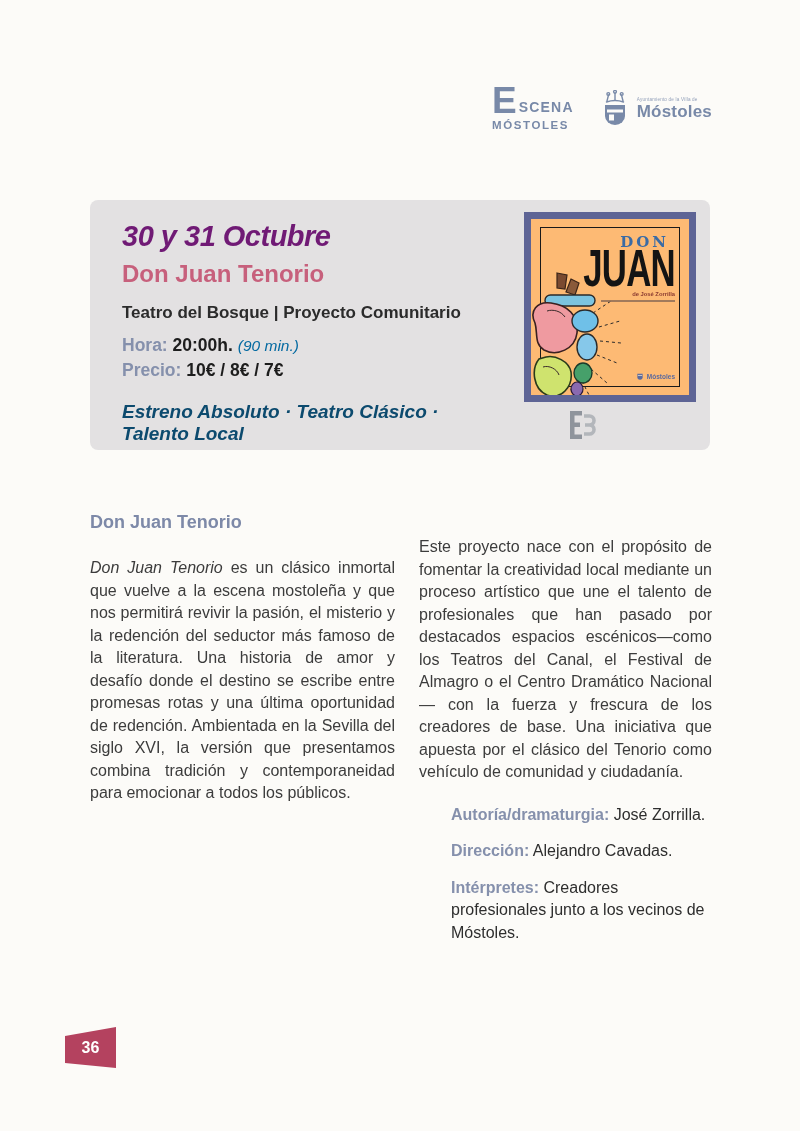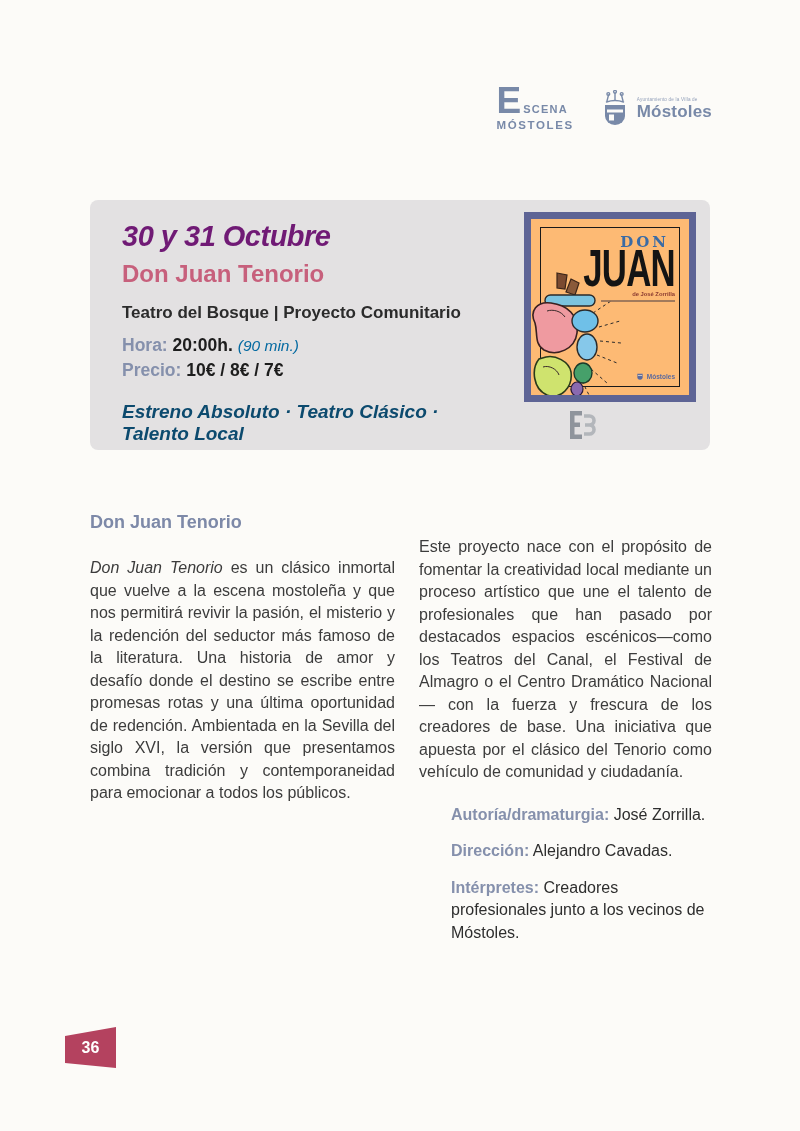--- a/index.html
+++ b/index.html
@@ -10,21 +10,21 @@
     font-family:"Liberation Sans","DejaVu Sans",sans-serif;
     color:#3f3f3f;
     overflow:hidden;
   }
 
   
   .header-logos { position:absolute; top:86px; right:88px; display:flex; align-items:flex-start; gap:26px; }
   .escena-logo { color:#7889a8; }
   .escena-top { display:flex; align-items:flex-end; }
   .escena-e { font-size:37px; font-weight:900; line-height:0.82; letter-spacing:0; }
-  .escena-scena { font-size:11px; font-weight:700; letter-spacing:1.2px; margin-left:2px; margin-bottom:1px; }
+  .escena-scena { font-size:14px; font-weight:700; letter-spacing:1.2px; margin-left:2px; margin-bottom:1px; }
   .escena-city { font-size:11.5px; font-weight:700; letter-spacing:1.6px; margin-top:3px; }
   .town-logo { display:flex; align-items:center; gap:7px; color:#7889a8; margin-top:4px; }
   .town-text .town-line { font-size:4.6px; letter-spacing:0.2px; color:#93a0ba; white-space:nowrap; }
   .town-text .town-city { font-size:17px; font-weight:700; letter-spacing:0.2px; }
 
   
   .event-card {
     position:absolute; left:90px; top:200px; width:620px; height:250px;
     background:#e3e1e2; border-radius:8px;
   }

